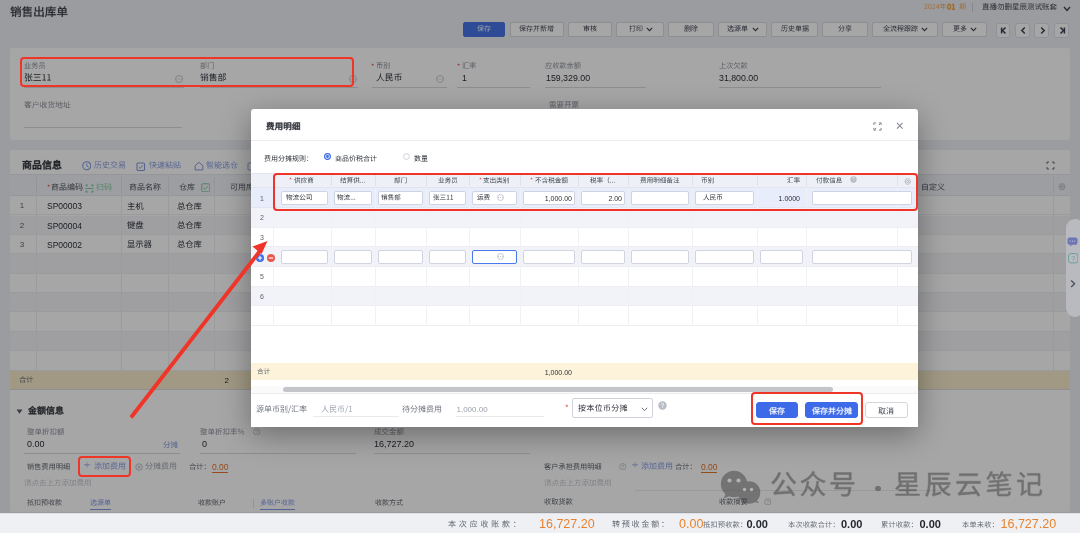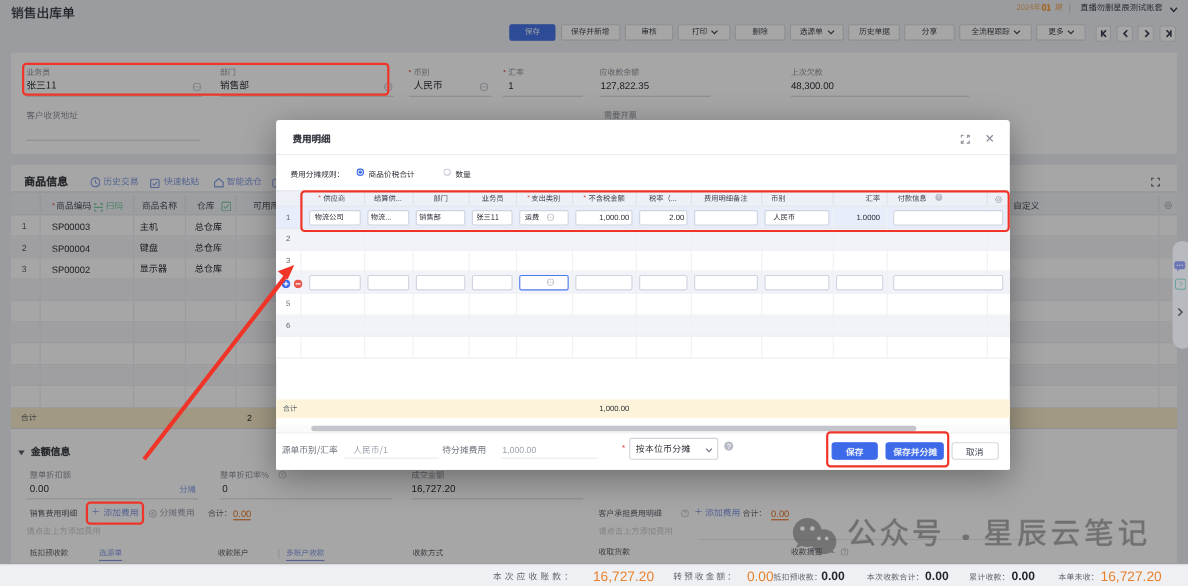--- a/index.html
+++ b/index.html
@@ -422,31 +422,31 @@
 <div style="position:absolute;left:457px;top:87px;width:73px;height:1px;background:#d8dade;"></div>
 <svg style="position:absolute;left:545px;top:62.3px;overflow:visible" width="36" height="8.21" viewBox="0 0 500 114">
       <g fill="#8a8f99">
         <use href="#g59" transform="translate(0,86) scale(1,-1)"></use>
         <use href="#g60" transform="translate(100,86) scale(1,-1)"></use>
         <use href="#g61" transform="translate(200,86) scale(1,-1)"></use>
         <use href="#g62" transform="translate(300,86) scale(1,-1)"></use>
         <use href="#g63" transform="translate(400,86) scale(1,-1)"></use>
       </g>
     </svg>
-<div style="position:absolute;left:546px;top:74px;font:normal 8.8px 'Liberation Sans', sans-serif;color:#2b2f36;letter-spacing:0px;white-space:nowrap;line-height:1;">127,822.35</div>
+<div style="position:absolute;left:546px;top:74px;font:normal 8.8px 'Liberation Sans', sans-serif;color:#2b2f36;letter-spacing:0px;white-space:nowrap;line-height:1;">159,329.00</div>
 <div style="position:absolute;left:545px;top:87px;width:101px;height:1px;background:#d8dade;"></div>
 <svg style="position:absolute;left:719px;top:62.3px;overflow:visible" width="28.8" height="8.21" viewBox="0 0 400 114">
       <g fill="#8a8f99">
         <use href="#g64" transform="translate(0,86) scale(1,-1)"></use>
         <use href="#g65" transform="translate(100,86) scale(1,-1)"></use>
         <use href="#g66" transform="translate(200,86) scale(1,-1)"></use>
         <use href="#g61" transform="translate(300,86) scale(1,-1)"></use>
       </g>
     </svg>
-<div style="position:absolute;left:719px;top:74px;font:normal 8.8px 'Liberation Sans', sans-serif;color:#2b2f36;letter-spacing:0px;white-space:nowrap;line-height:1;">48,300.00</div>
+<div style="position:absolute;left:719px;top:74px;font:normal 8.8px 'Liberation Sans', sans-serif;color:#2b2f36;letter-spacing:0px;white-space:nowrap;line-height:1;">31,800.00</div>
 <div style="position:absolute;left:719px;top:87px;width:162px;height:1px;background:#d8dade;"></div>
 <svg style="position:absolute;left:24px;top:100.5px;overflow:visible" width="46.8" height="8.89" viewBox="0 0 600 114">
       <g fill="#8a8f99">
         <use href="#g67" transform="translate(0,86) scale(1,-1)"></use>
         <use href="#g68" transform="translate(100,86) scale(1,-1)"></use>
         <use href="#g60" transform="translate(200,86) scale(1,-1)"></use>
         <use href="#g69" transform="translate(300,86) scale(1,-1)"></use>
         <use href="#g70" transform="translate(400,86) scale(1,-1)"></use>
         <use href="#g71" transform="translate(500,86) scale(1,-1)"></use>
       </g>

